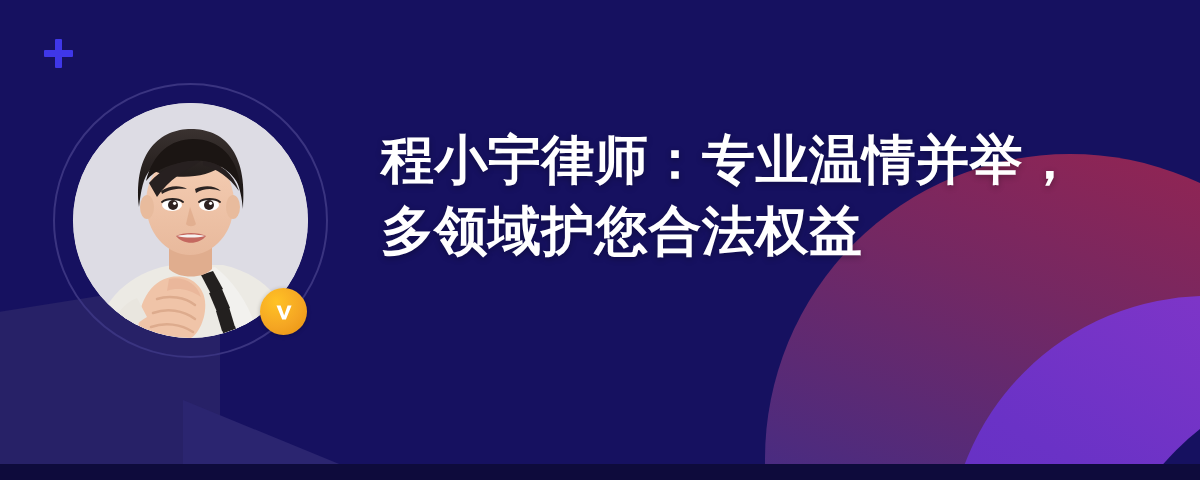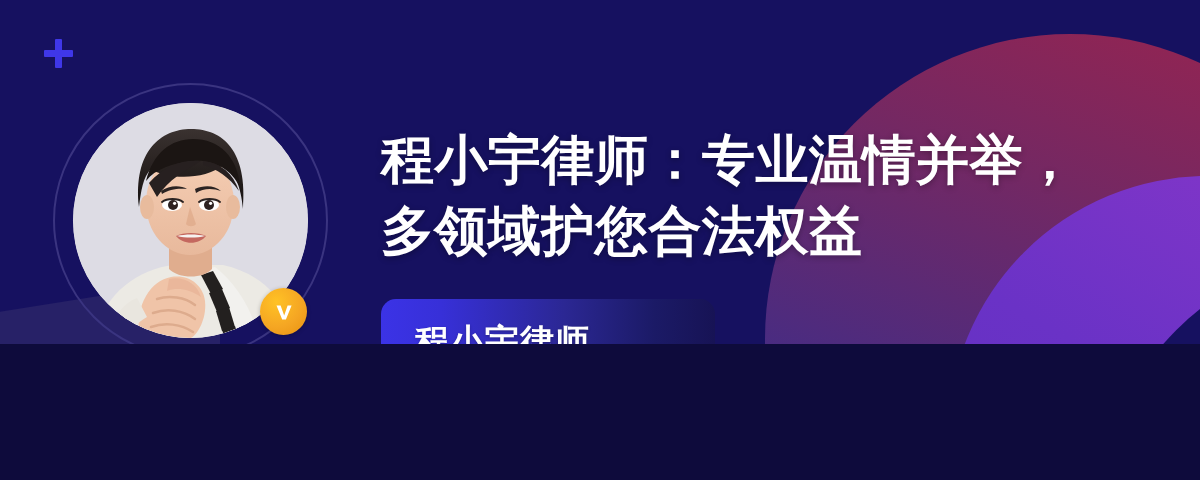--- a/index.html
+++ b/index.html
@@ -7,21 +7,21 @@
     padding: 0;
     background: #0e0b3c;
   }
   body {
     font-family: "Liberation Sans", "DejaVu Sans", sans-serif;
   }
 
   .banner {
     position: relative;
     width: 1200px;
-    height: 344px;
+    height: 464px;
     overflow: hidden;
     background: #161160;
   }
 
   
   .bg-layer {
     position: absolute;
     inset: 0;
     overflow: hidden;
   }
@@ -283,15 +283,14 @@
         <path d="M5.5 6.5 L9.6 6.5 L13.2 16.4 L16.6 6.5 L20.6 6.5 L14.9 20.5 L11.2 20.5 Z" fill="#ffffff"></path>
       </svg>
     </div>
   </div>
 
   <div class="content">
     <h1 class="headline">程小宇律师：专业温情并举，
 多领域护您合法权益</h1>
   </div>
 
-  <button class="cta-button">程小宇律师</button>
 
 </div>
 
 </body></html>

